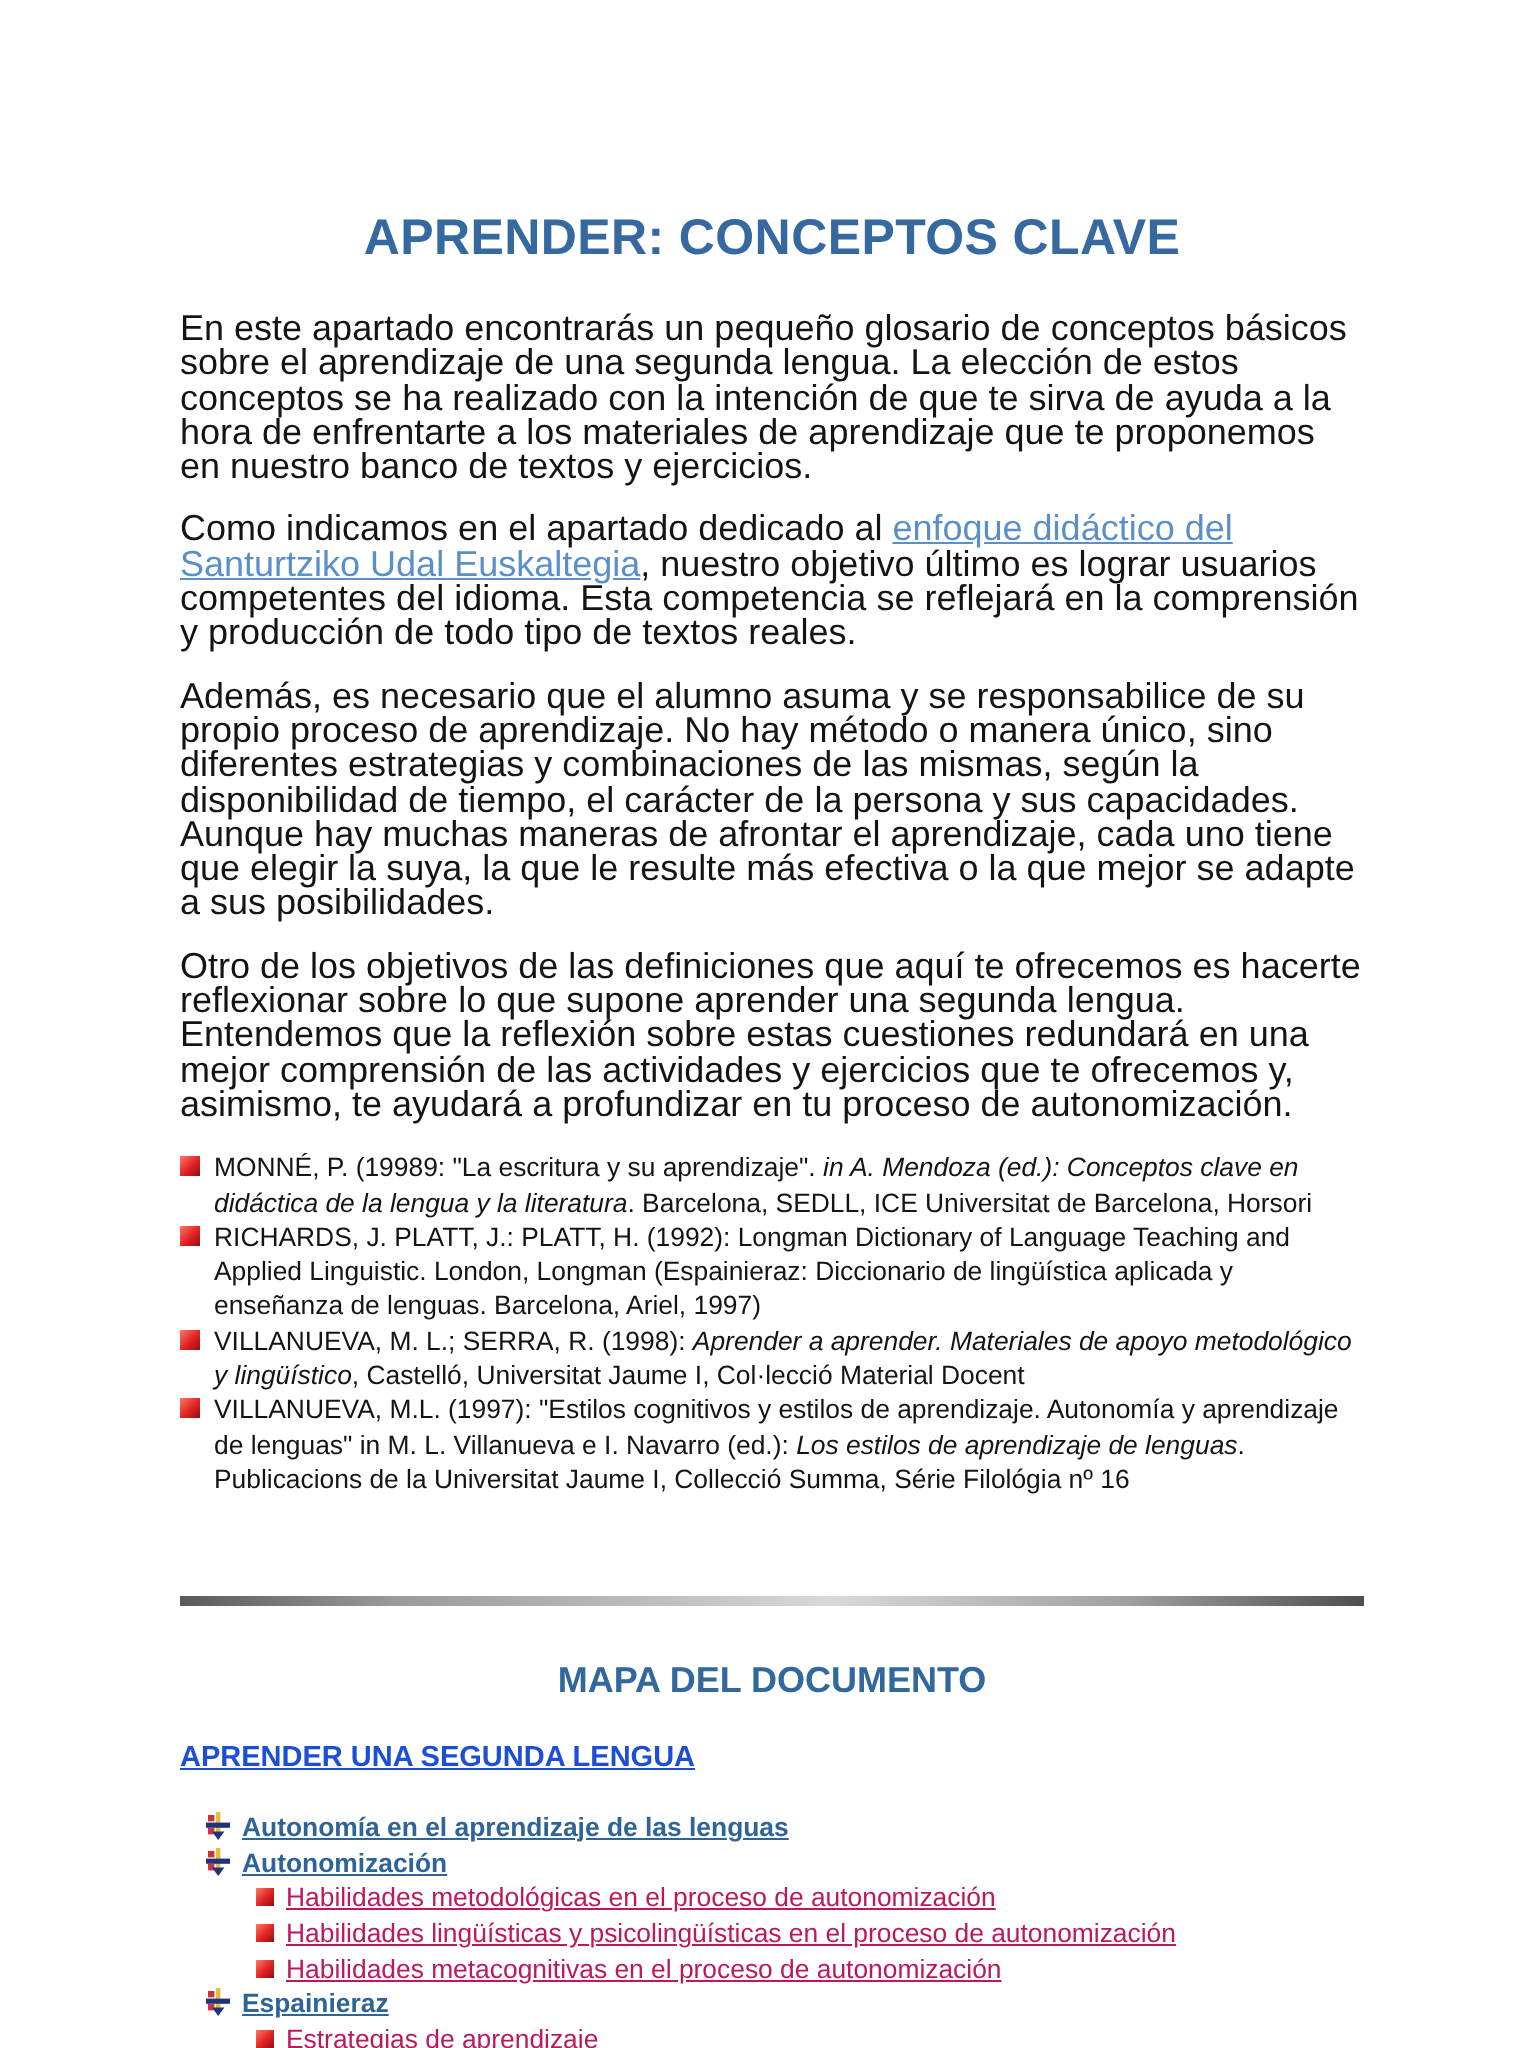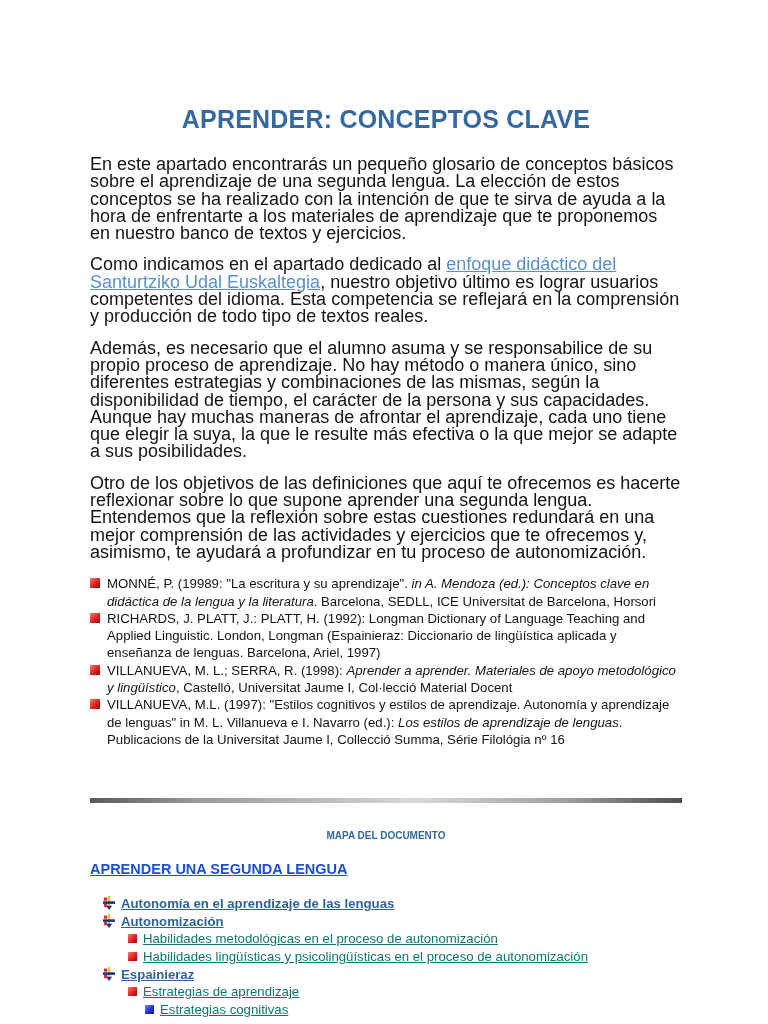--- a/index.html
+++ b/index.html
@@ -20,30 +20,30 @@
   .sq{display:inline-block;width:10px;height:10px;margin-right:7px;vertical-align:0px;}
   .sq.red{background:linear-gradient(135deg,#ff7766 0%,#e02222 55%,#8e0f14 100%);}
   .sq.small{width:9px;height:9px;margin-right:6px;}
   .sq.blue{background:linear-gradient(135deg,#7788ff 0%,#2233cc 55%,#101a8e 100%);}
   hr.divider{
     border:0;height:5px;margin:50px 0 27px 0;
     background:linear-gradient(to right,#5a5a5a,#9a9a9a 18%,#c6c6c6 45%,#d9d9d9 55%,#a0a0a0 80%,#4f4f4f);
   }
   h2.map-heading{
     margin:0 0 20px 0;text-align:center;
-    font-size:10px;font-weight:bold;color:#31689E;
+    font-size:18px;font-weight:bold;color:#31689E;
   }
   h3.section-title{margin:0 0 18px 0;font-size:14.5px;}
   h3.section-title a{color:#1d4ed8;font-weight:bold;text-decoration:underline;cursor:pointer;}
   .tree{font-size:13.2px;line-height:17.6px;}
   .tree .row{white-space:nowrap;}
   .tree .lvl1{padding-left:12px;}
   .tree .lvl2{padding-left:38px;}
   .tree .lvl3{padding-left:55px;}
-  .tree a{color:#0f766e;text-decoration:underline;cursor:pointer;}
+  .tree a{color:#be185d;text-decoration:underline;cursor:pointer;}
   .tree .lvl1 a{color:#2E6498;font-weight:bold;}
   .anchor-ic{display:inline-block;width:14px;height:14px;margin-right:5px;vertical-align:-2px;}
   i{font-style:italic;}
 </style>
 </head>
 <body>
 
 <div class="page">
   <div class="content">
 
@@ -92,20 +92,23 @@
           <polygon points="4,9.8 10.2,9.8 7.1,14" fill="#22337A"></polygon>
         </svg><a>Autonomización</a>
       </div>
 
       <div class="row lvl2">
         <span class="sq small red"></span><a>Habilidades metodológicas en el proceso de autonomización</a>
       </div>
       <div class="row lvl2">
         <span class="sq small red"></span><a>Habilidades lingüísticas y psicolingüísticas en el proceso de autonomización</a>
       </div>
+      <div class="row lvl2">
+        <span class="sq small red"></span><a>Habilidades metacognitivas en el proceso de autonomización</a>
+      </div>
 
       <div class="row lvl1">
         <svg class="anchor-ic" viewBox="0 0 14 14">
           <rect x="6" y="0" width="2.2" height="12" fill="#E6BE3C"></rect>
           <rect x="2" y="1.5" width="3.2" height="3.2" fill="#CC3333"></rect>
           <rect x="2" y="8" width="3.2" height="3.2" fill="#CC3344"></rect>
           <rect x="1" y="5.3" width="12" height="2.6" fill="#22337A"></rect>
           <polygon points="4,9.8 10.2,9.8 7.1,14" fill="#22337A"></polygon>
         </svg><a>Espainieraz</a>
       </div>

